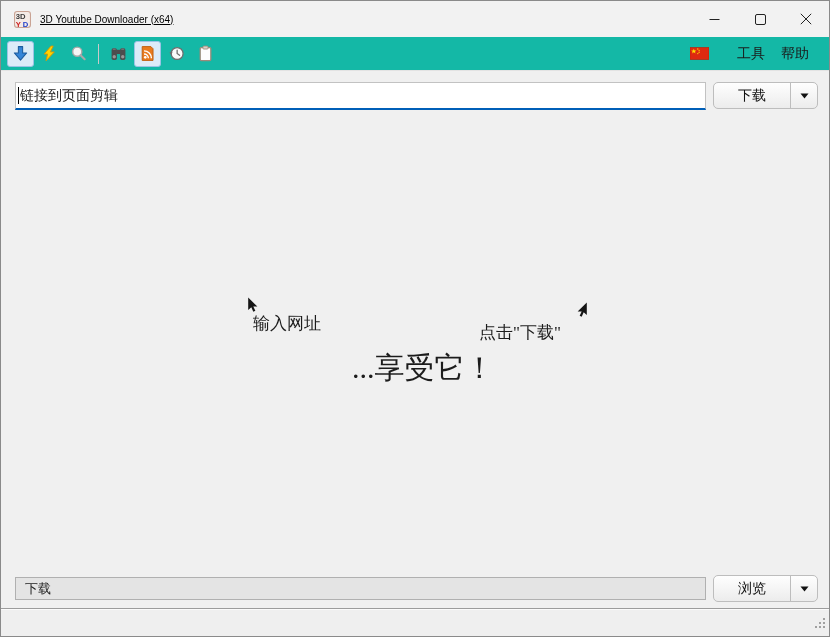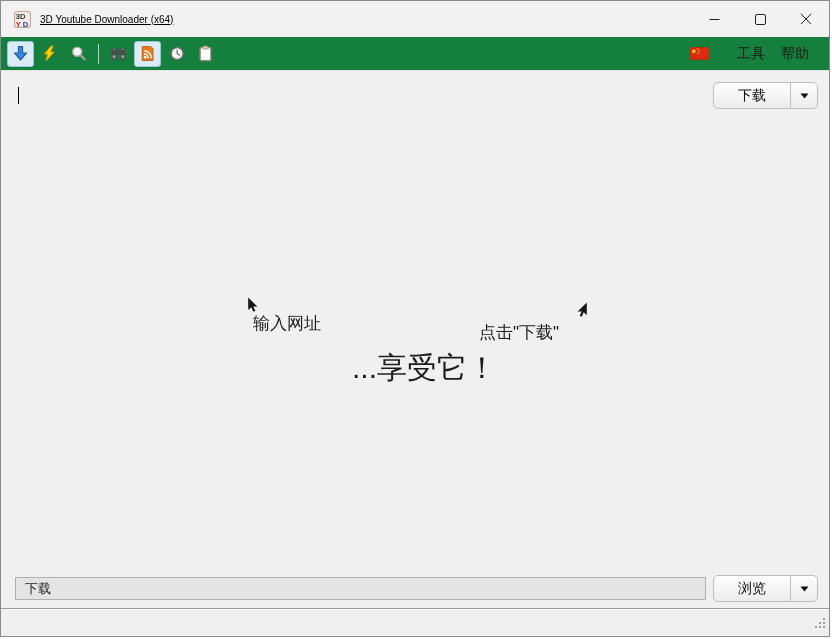--- a/index.html
+++ b/index.html
@@ -15,21 +15,21 @@
   }
   .app-icon{width:17px;height:17px;margin-right:9px;flex:0 0 auto;}
   .title-text{font-size:10px;color:#000000;text-decoration:underline;}
   .win-controls{margin-left:auto;display:flex;height:100%;}
   .win-btn{
     width:46px;height:100%;border:none;background:transparent;display:flex;
     align-items:center;justify-content:center;padding:0;cursor:default;
   }
   
   .toolbar{
-    position:absolute;top:36px;left:0;right:0;height:34px;background:#15803d;
+    position:absolute;top:36px;left:0;right:0;height:34px;background:#14b8a6;
     display:flex;align-items:center;padding-left:6px;box-sizing:border-box;
     border-bottom:1px solid #e3e3e3;
   }
   .tool-btn{
     width:27px;height:26px;margin-right:2px;display:flex;align-items:center;justify-content:center;
     background:transparent;border:1px solid transparent;border-radius:3px;padding:0;
   }
   .tool-btn.active{background:#dcebf8;border-color:#9cc3e5;}
   .tb-sep{width:1px;height:20px;background:#c9c9c9;margin:0 6px 0 4px;}
   .toolbar-right{margin-left:auto;display:flex;align-items:center;padding-right:12px;}
@@ -58,21 +58,21 @@
     flex:1;display:flex;align-items:center;justify-content:center;
     font-size:14px;color:#111;border:none;background:transparent;font-family:inherit;
   }
   .split-arrow{
     width:27px;display:flex;align-items:center;justify-content:center;
     border:none;border-left:1px solid #bdbdbd;background:transparent;padding:0;
   }
   .split-download{left:712px;top:81px;}
   .split-browse{left:712px;top:574px;}
   
-  .hint{position:absolute;color:#1c1c1c;white-space:nowrap;}
+  .hint{position:absolute;color:#1c1c1c;white-space:nowrap;font-family:Liberation Serif, serif;}
   .hint-enter{left:252px;top:311px;font-size:17px;}
   .hint-click{left:478px;top:320px;font-size:17px;}
   .hint-enjoy{left:351px;top:347px;font-size:30px;}
   .cursor-left{position:absolute;left:246px;top:296px;}
   .cursor-right{position:absolute;left:575px;top:301px;}
   
   .dl-bar{
     position:absolute;left:14px;top:576px;width:691px;height:23px;box-sizing:border-box;
     background:#e4e4e4;border:1px solid #b0b0b0;
     display:flex;align-items:center;padding-left:9px;font-size:13px;color:#1a1a1a;
@@ -177,20 +177,23 @@
           <circle cx="9.6" cy="3.2" r="0.7" fill="#ffde00"></circle>
           <circle cx="9.6" cy="5.2" r="0.7" fill="#ffde00"></circle>
           <circle cx="8.2" cy="6.6" r="0.7" fill="#ffde00"></circle>
         </svg>
       </button>
       <button class="menu-item">工具</button>
       <button class="menu-item">帮助</button>
     </div>
   </div>
 
+  <div class="url-wrap">
+    <input class="url-input" type="text" value="链接到页面剪辑" style="">
+  </div>
   <div class="caret"></div>
 
   <div class="split-btn split-download">
     <button class="split-main">下载</button>
     <button class="split-arrow">
       <svg width="9" height="6" viewBox="0 0 9 6">
           <path d="M0.5 0.5 h8 L4.5 5.5 Z" fill="#111"></path>
         </svg>
     </button>
   </div>

